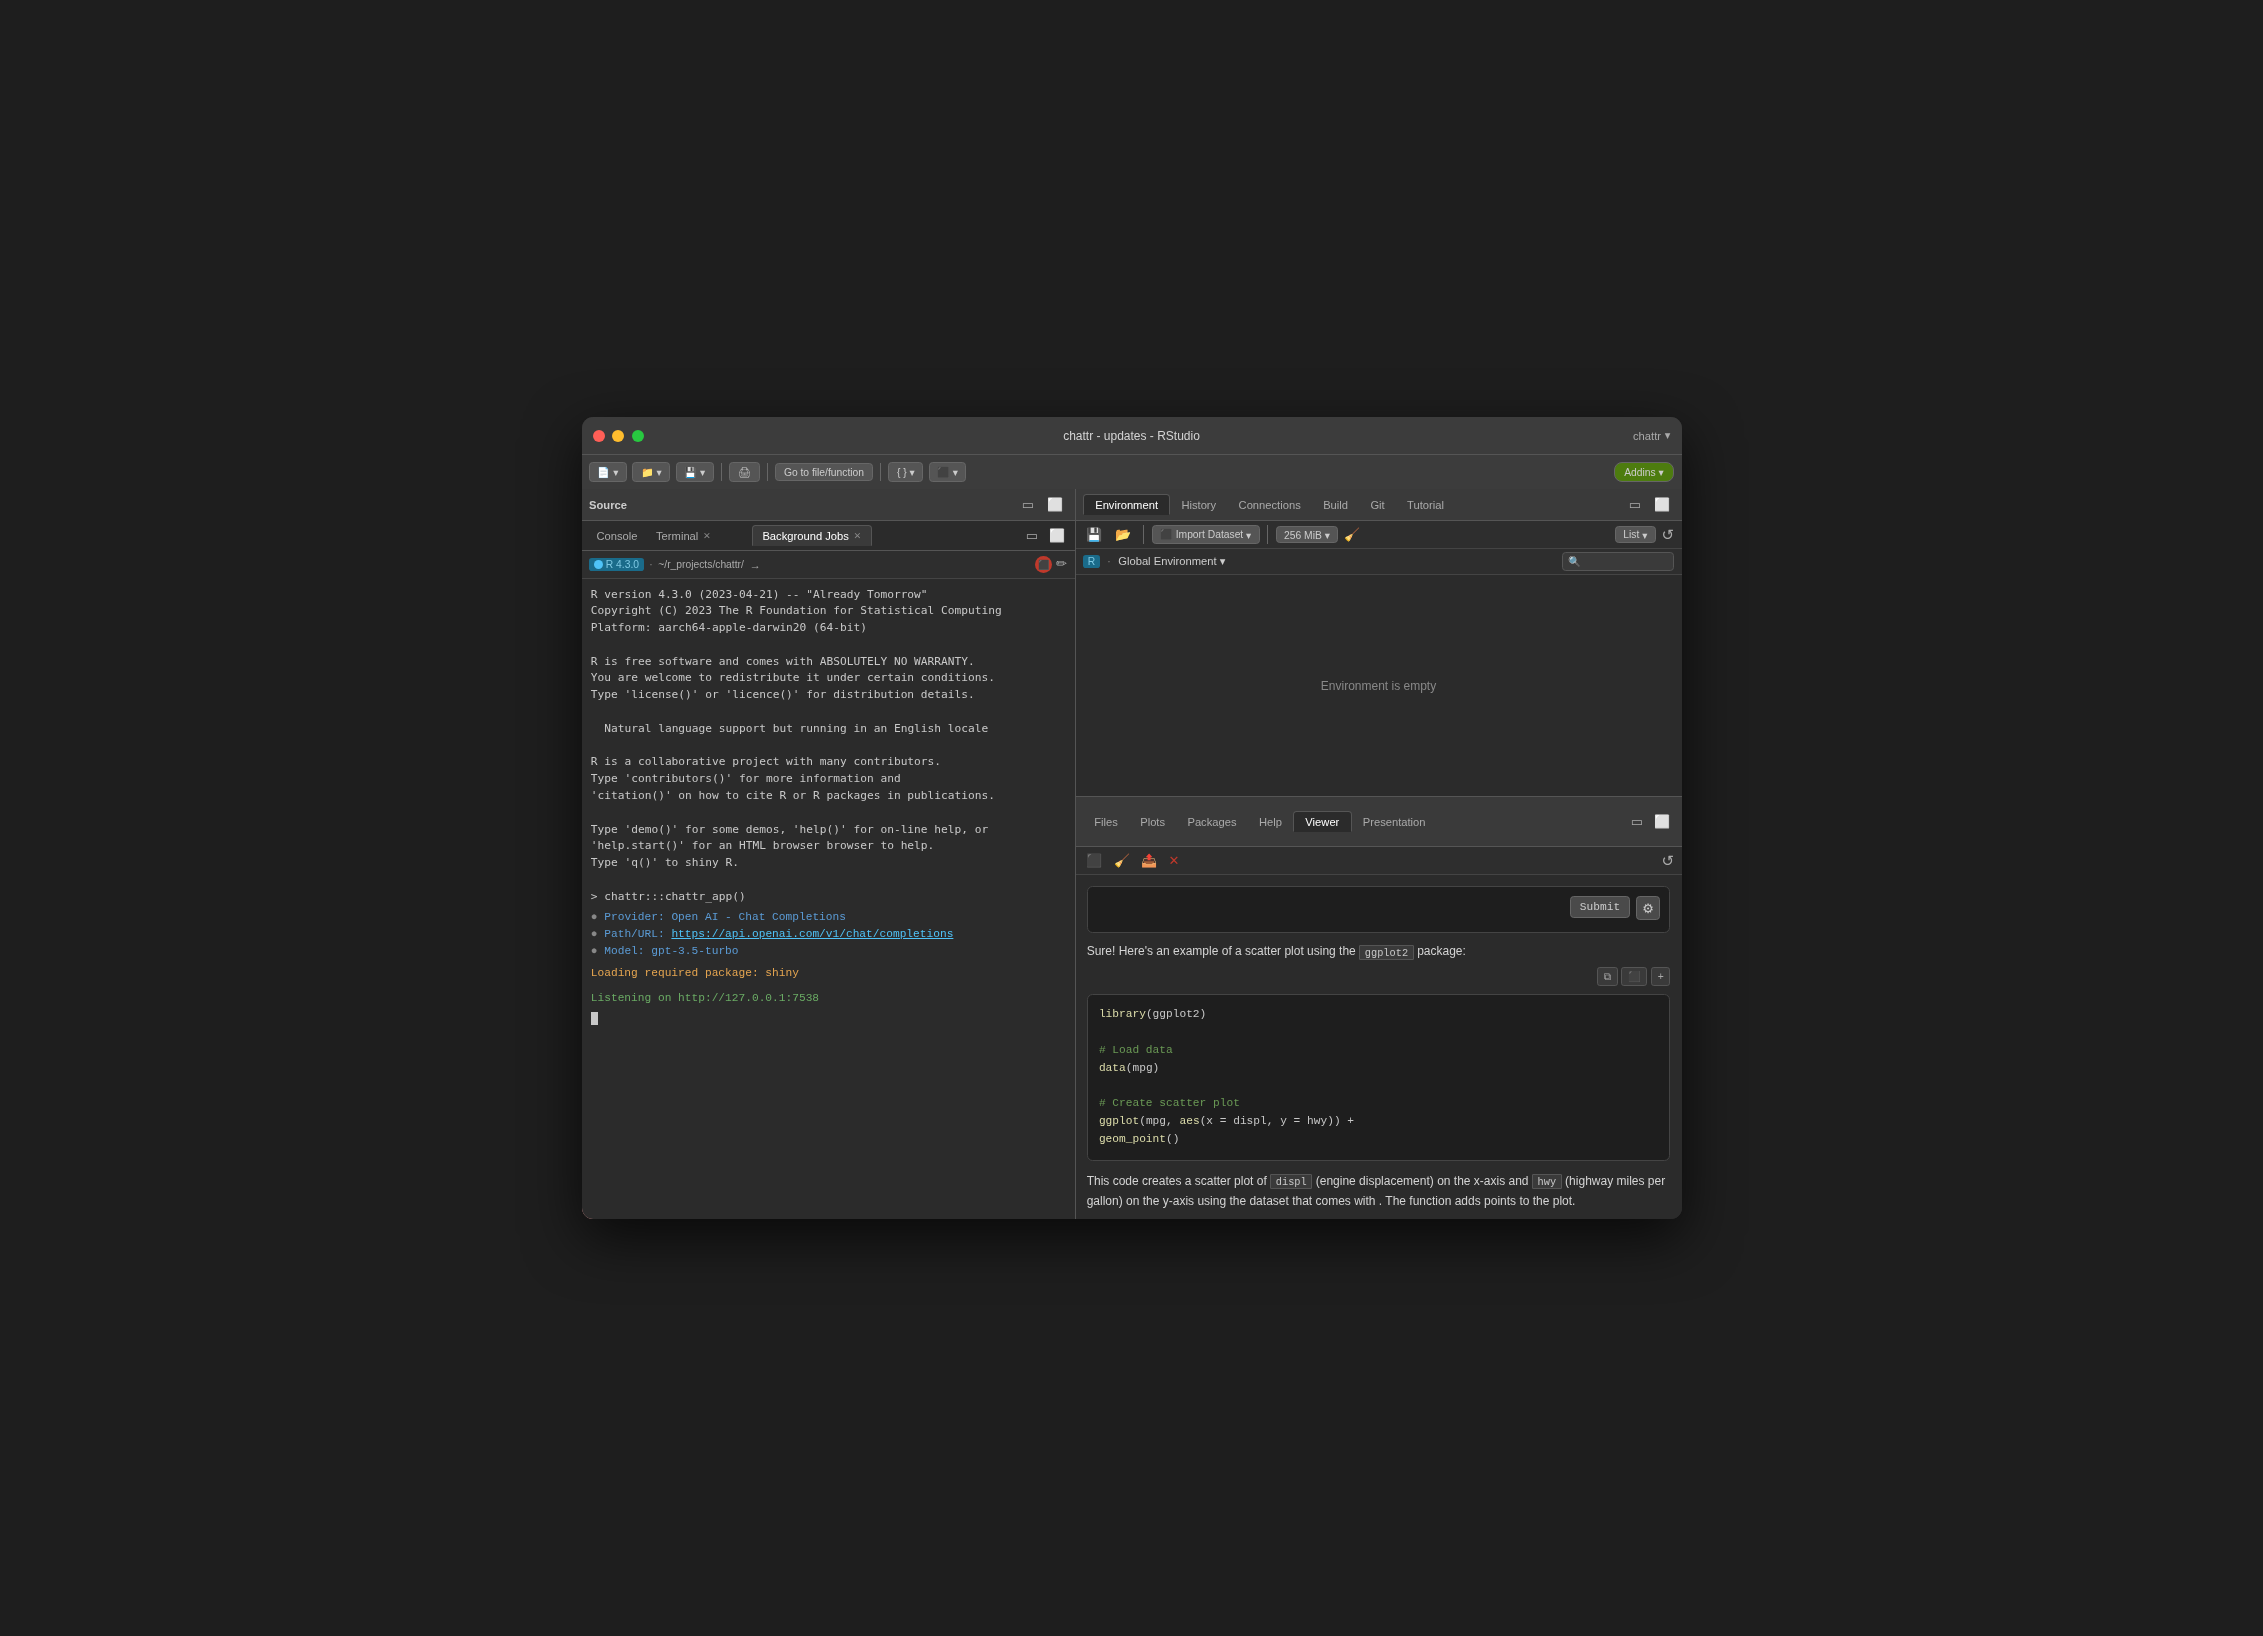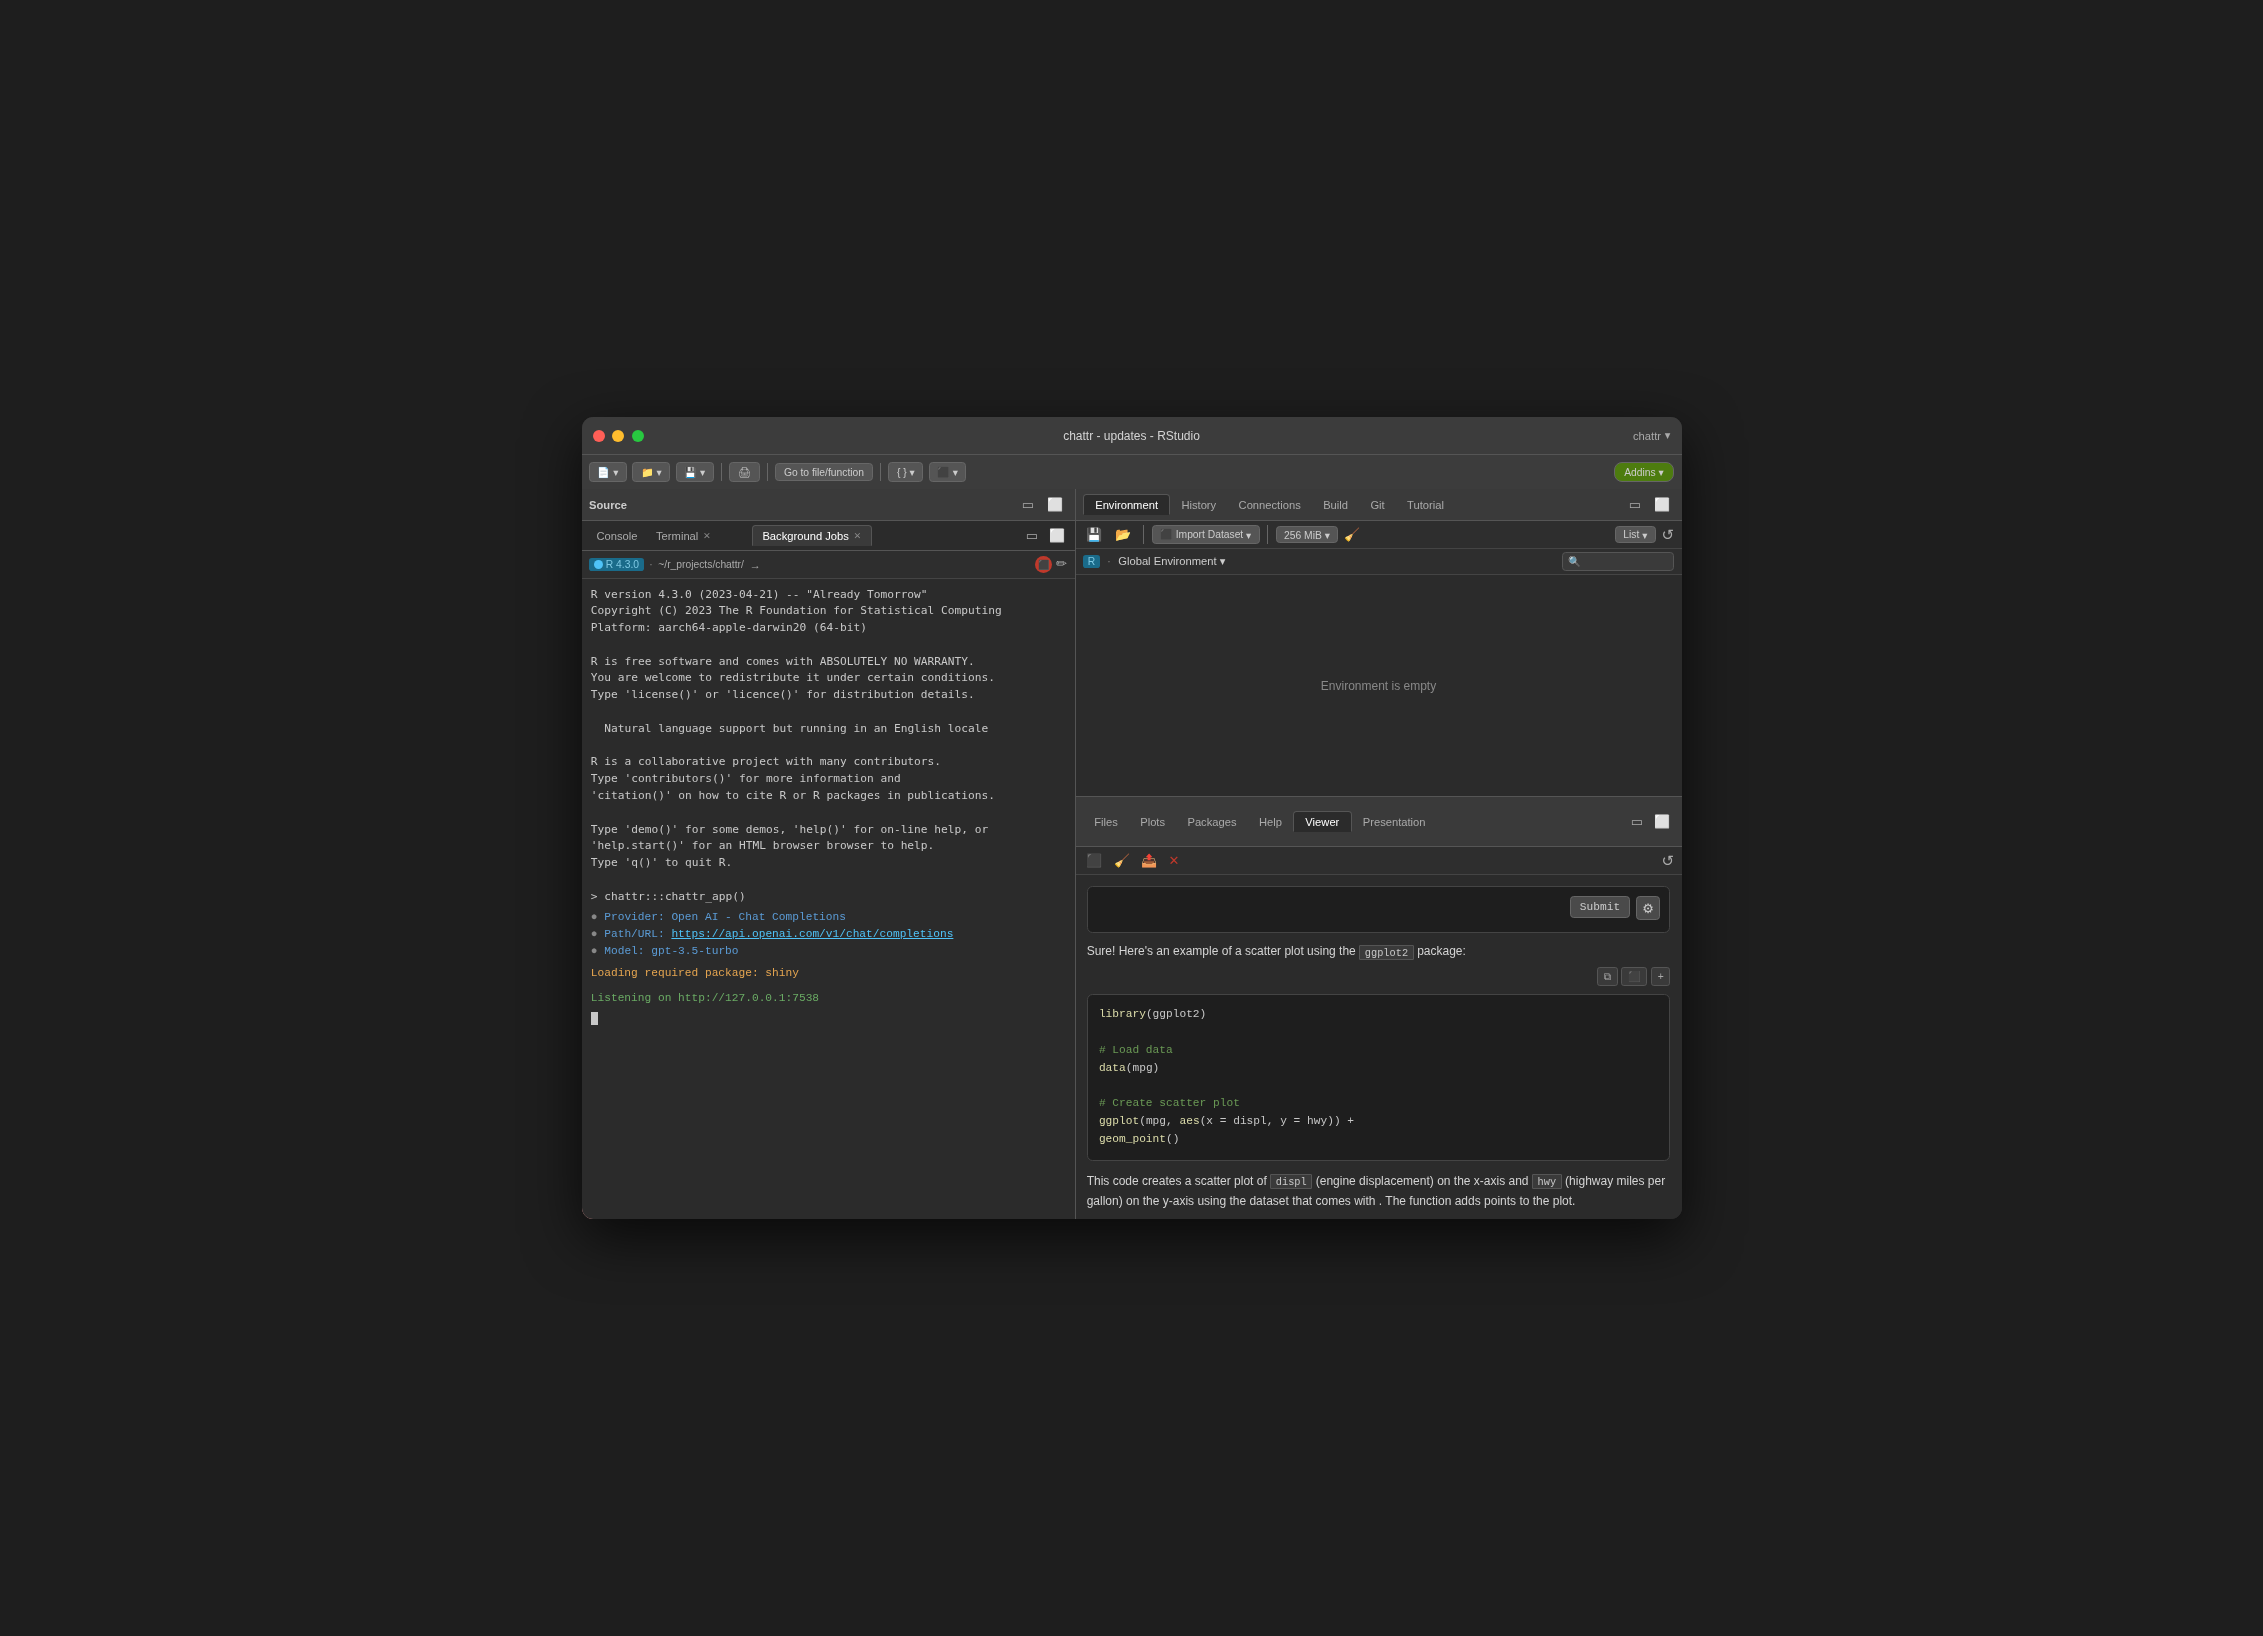--- a/index.html
+++ b/index.html
@@ -699,21 +699,21 @@
 <span>Type 'license()' or 'licence()' for distribution details.</span>
 
 <span>  Natural language support but running in an English locale</span>
 
 <span>R is a collaborative project with many contributors.</span>
 <span>Type 'contributors()' for more information and</span>
 <span>'citation()' on how to cite R or R packages in publications.</span>
 
 <span>Type 'demo()' for some demos, 'help()' for on-line help, or</span>
 <span>'help.start()' for an HTML browser browser to help.</span>
-<span>Type 'q()' to quit R.</span>
+<span>Type 'q()' to shiny R.</span>
 
 <span>&gt; chattr:::chattr_app()</span></pre>
         <div style="margin-top:3.7px">
           <div>
             <span style="color:#888">●</span> <span class="console-blue">Provider:</span> <span class="console-blue">Open AI - Chat Completions</span>
           </div>
           <div>
             <span style="color:#888">●</span> <span class="console-blue">Path/URL:</span> <span class="console-url">https://api.openai.com/v1/chat/completions</span>
           </div>
           <div>

